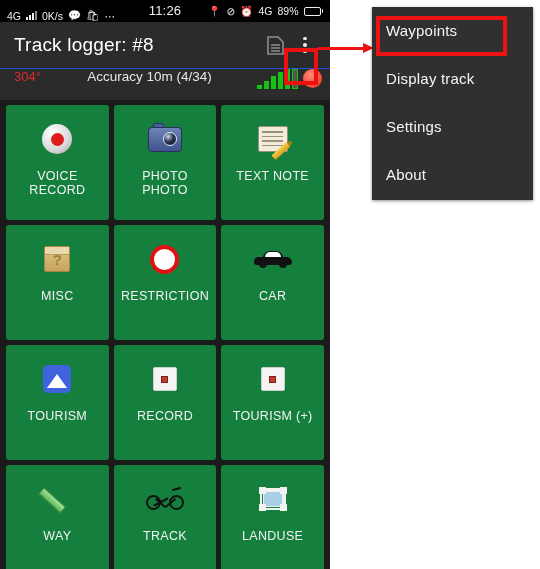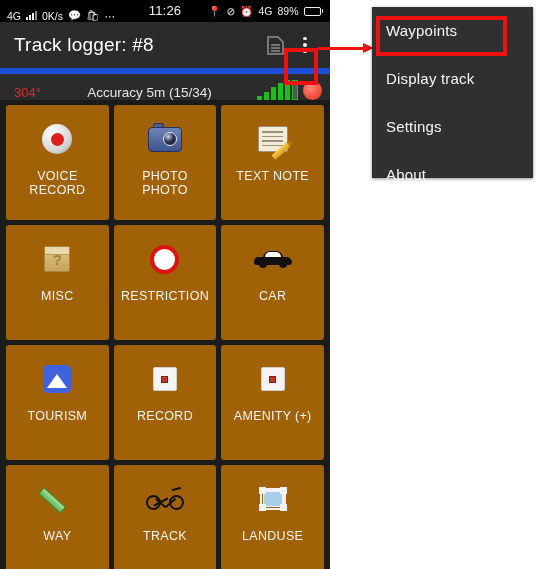--- a/index.html
+++ b/index.html
@@ -44,22 +44,22 @@
   .bar-icon{width:30px;height:32px;display:flex;align-items:center;justify-content:center;}
   .kebab{display:flex;flex-direction:column;gap:3px;align-items:center;justify-content:center;}
   .kebab i{width:3.6px;height:3.6px;border-radius:50%;background:#e8e8e8;display:block;}
   #menu-highlight{
     position:absolute;left:284px;top:26px;width:34px;height:37px;
     border:4px solid #ee1111;box-sizing:border-box;
   }
 
   
   #accbar{
-    height:32px;background:#2b2b2b;display:flex;align-items:flex-end;
-    padding:0 8px 0 14px;box-sizing:border-box;border-top:6px solid #1d4ed8;
+    height:32px;background:#2b2b2b;display:flex;align-items:flex-start;
+    padding:0 8px 0 14px;box-sizing:border-box;border-top:1px solid #1d4ed8;
   }
   #accbar .bearing{color:#e02a2a;font-size:13px;width:54px;}
   #accbar .acc{color:#e6e6e6;font-size:13.5px;flex:1;text-align:center;padding-right:26px;}
   .gps-bars{display:flex;align-items:flex-end;gap:2px;height:20px;margin-right:5px;}
   .gps-bars span{display:block;width:5px;background:#17c217;}
   .gps-bars span.g1{height:4px;}
   .gps-bars span.g2{height:8px;}
   .gps-bars span.g3{height:13px;}
   .gps-bars span.g4{height:17px;}
   .gps-bars span.g5{height:20px;}
@@ -68,21 +68,21 @@
     background:radial-gradient(circle at 40% 32%, #ff8a7a 0%, #f4533f 55%, #d93a28 100%);}
 
   
   #grid{
     position:absolute;top:100px;left:0;right:0;bottom:0;
     background:#1b1b1b;
     display:grid;grid-template-columns:repeat(3,1fr);
     grid-auto-rows:115px;gap:5px;padding:5px 6px 6px 6px;box-sizing:border-box;
   }
   .tile{
-    background:#a16207;border-radius:3px;
+    background:#15803d;border-radius:3px;
     display:flex;flex-direction:column;align-items:center;
     justify-content:flex-start;padding-top:12px;box-sizing:border-box;
   }
   .tile .ico{height:44px;display:flex;align-items:center;justify-content:center;}
   .tile .lbl{color:#f2f2f2;font-size:12.5px;letter-spacing:.3px;margin-top:8px;text-align:center;padding:0 4px;}
 
   
   .ic-mic{width:30px;height:30px;border-radius:50%;
     background:radial-gradient(circle at 35% 30%,#ffffff 0%,#d8d8d8 60%,#9d9d9d 100%);
     display:flex;align-items:center;justify-content:center;}
@@ -149,21 +149,21 @@
   .ic-land .e4{right:1px;top:6px;bottom:6px;width:2.5px;}
 
   
   #arrow{position:absolute;left:318px;top:43px;width:56px;height:11px;}
   #arrow .shaft{position:absolute;left:0;top:4px;width:46px;height:2.6px;background:#ee1111;}
   #arrow .head{position:absolute;right:0;top:0;width:0;height:0;
     border-left:11px solid #ee1111;border-top:5.5px solid transparent;border-bottom:5.5px solid transparent;}
 
   
   #popup{
-    position:absolute;left:372px;top:7px;width:161px;height:171px;
+    position:absolute;left:372px;top:7px;width:161px;height:193px;
     background:#303030;box-shadow:0 1px 3px rgba(0,0,0,.45);
   }
   .mitem{height:47.75px;display:flex;align-items:center;padding-left:14px;box-sizing:border-box;
     color:#f5f5f5;font-size:15px;letter-spacing:.2px;}
   #popup-highlight{
     position:absolute;left:376px;top:16px;width:131px;height:40px;
     border:4px solid #ee1111;box-sizing:border-box;pointer-events:none;
   }
 </style>
 </head>
@@ -210,21 +210,21 @@
     <div class="bar-icon kebab">
         <i></i>
         <i></i>
         <i></i>
       </div>
     <div id="menu-highlight"></div>
   </div>
 
   <div id="accbar">
     <div class="bearing">304°</div>
-    <div class="acc">Accuracy 5m (15/34)</div>
+    <div class="acc">Accuracy 10m (4/34)</div>
     <div class="gps-bars">
       <span class="g1"></span>
         <span class="g2"></span>
         <span class="g3"></span>
         <span class="g4"></span>
         <span class="g5"></span>
         <span class="ghost"></span>
     </div>
     <div class="rec-dot"></div>
   </div>
@@ -306,21 +306,21 @@
         </div>
       <div class="lbl">RECORD</div>
     </div>
 
     <div class="tile">
       <div class="ico">
           <span class="ic-amen">
             <i></i>
           </span>
         </div>
-      <div class="lbl">AMENITY (+)</div>
+      <div class="lbl">TOURISM (+)</div>
     </div>
 
     <div class="tile">
       <div class="ico">
           <span class="ic-way">
             <i></i>
           </span>
         </div>
       <div class="lbl">WAY</div>
     </div>

